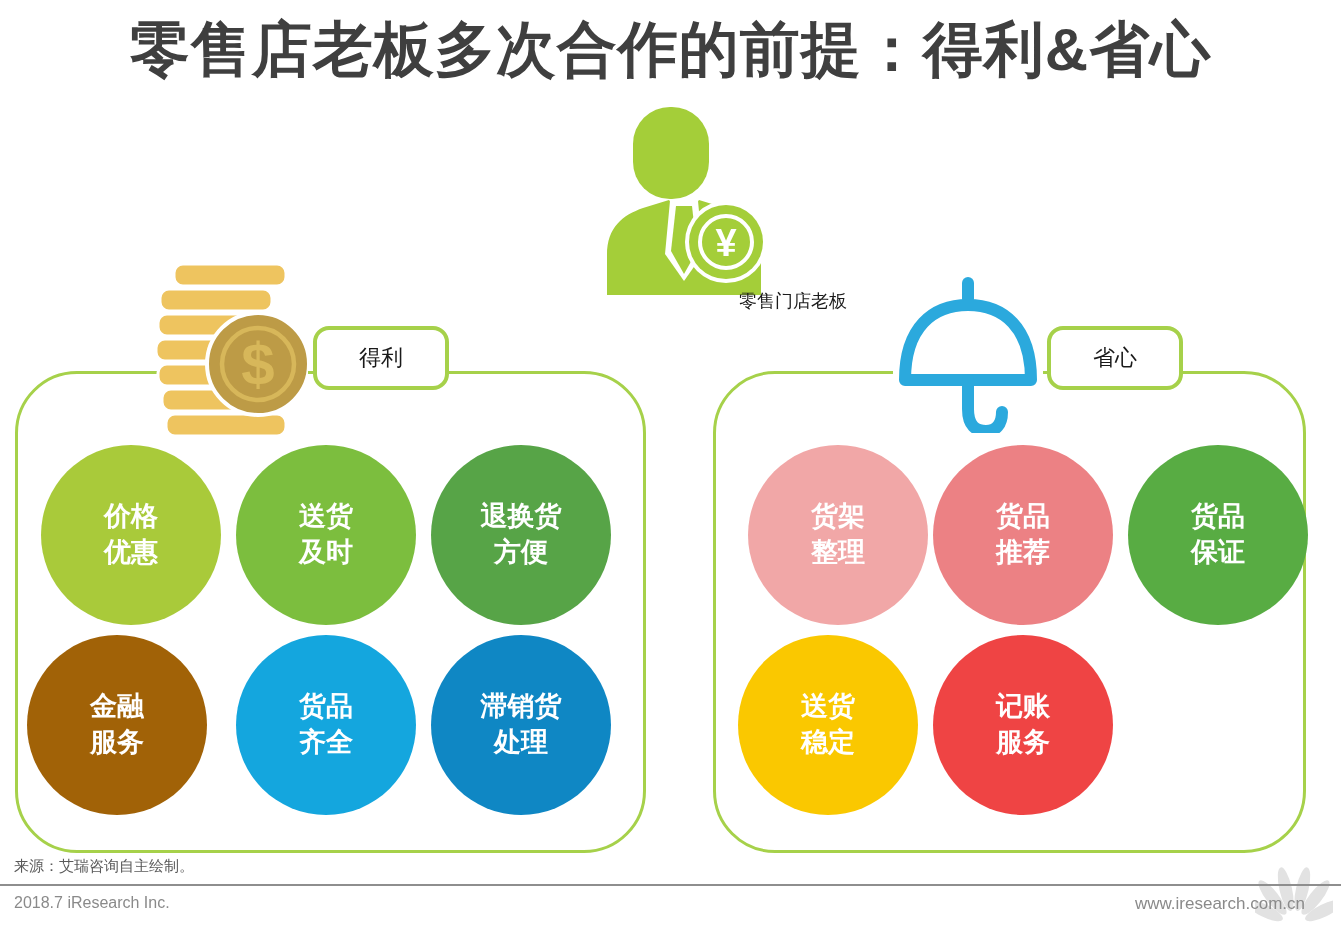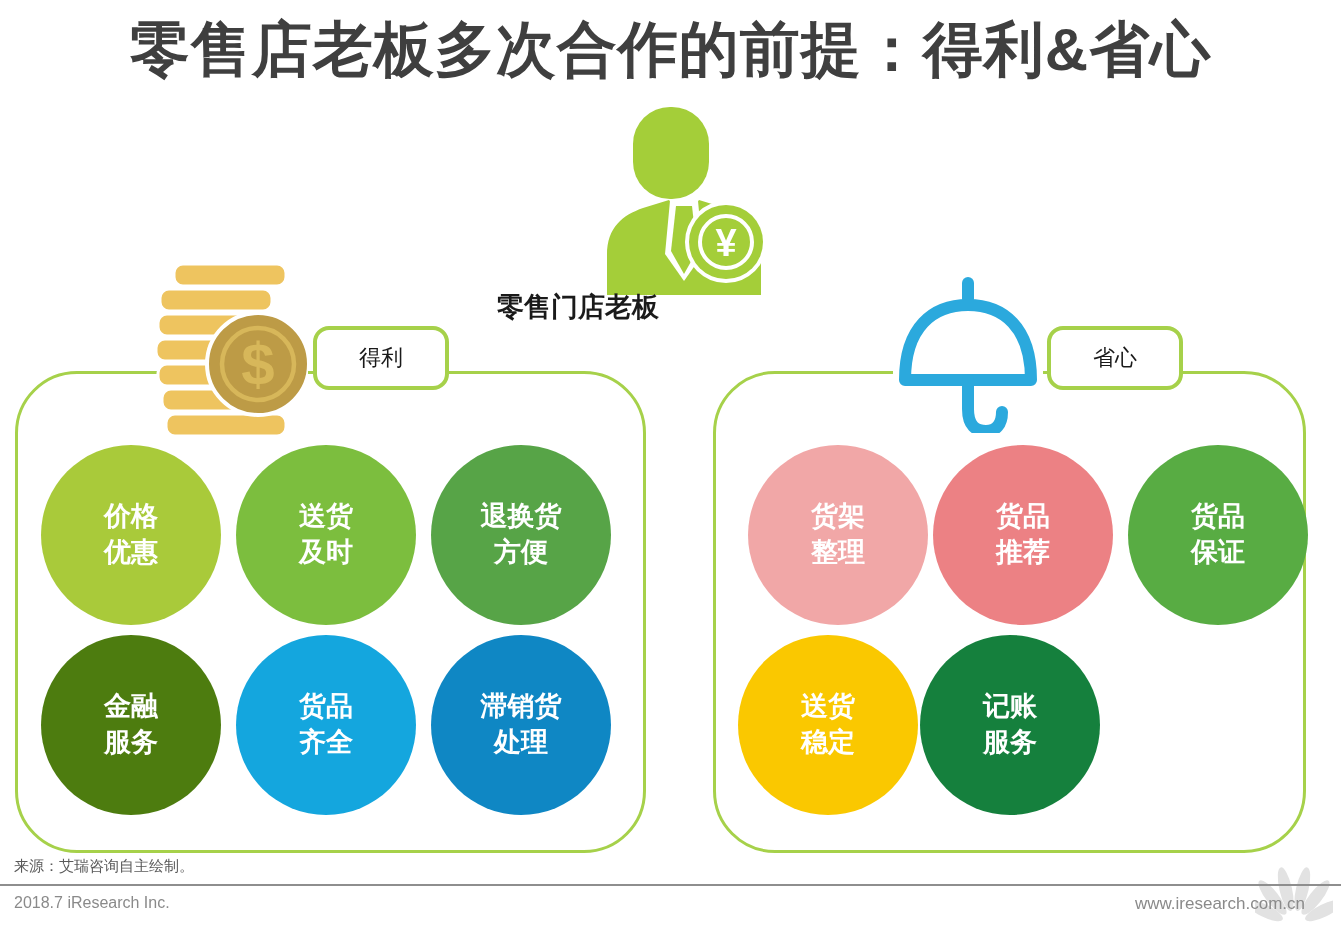--- a/index.html
+++ b/index.html
@@ -6,22 +6,22 @@
   body{
     width:1341px;height:927px;position:relative;background:#fff;overflow:hidden;
     font-family:"Liberation Sans","DejaVu Sans",sans-serif;
   }
   .title{
     position:absolute;left:0;top:10px;width:1341px;text-align:center;
     font-size:60px;font-weight:900;letter-spacing:1px;color:var(--title-gray);margin:0;
   }
   .person-icon{position:absolute;left:597px;top:103px;width:175px;height:192px;z-index:2;}
   .person-label{
-    position:absolute;left:497px;top:289px;width:350px;text-align:left;
-    font-size:27px;font-weight:700;color:var(--text-dark);z-index:2;
+    position:absolute;left:497px;top:289px;width:350px;text-align:right;
+    font-size:18px;font-weight:400;color:var(--text-dark);z-index:2;
   }
   .group{
     position:absolute;top:371px;height:476px;
     border:3px solid var(--border-green);border-radius:62px;background:#fff;z-index:1;
   }
   .group-left{left:15px;width:625px;}
   .group-right{left:713px;width:587px;}
   .circle{
     position:absolute;width:180px;height:180px;border-radius:50%;
     display:flex;flex-direction:column;align-items:center;justify-content:center;
@@ -66,21 +66,21 @@
       <span>优惠</span>
     </div>
   <div class="circle" style="left: 218px; top: 71px; background-color: rgb(124, 190, 62);">
       <span>送货</span>
       <span>及时</span>
     </div>
   <div class="circle" style="left: 413px; top: 71px; background-color: rgb(87, 164, 71);">
       <span>退换货</span>
       <span>方便</span>
     </div>
-  <div class="circle" style="left: 23px; top: 261px; background-color: #4d7c0f;">
+  <div class="circle" style="left: 9px; top: 261px; background-color: #a16207;">
       <span>金融</span>
       <span>服务</span>
     </div>
   <div class="circle" style="left: 218px; top: 261px; background-color: rgb(20, 166, 222);">
       <span>货品</span>
       <span>齐全</span>
     </div>
   <div class="circle" style="left: 413px; top: 261px; background-color: rgb(15, 135, 196);">
       <span>滞销货</span>
       <span>处理</span>
@@ -115,21 +115,21 @@
       <span>推荐</span>
     </div>
   <div class="circle" style="left: 412px; top: 71px; background-color: rgb(88, 172, 67);">
       <span>货品</span>
       <span>保证</span>
     </div>
   <div class="circle" style="left: 22px; top: 261px; background-color: rgb(250, 200, 0);">
       <span>送货</span>
       <span>稳定</span>
     </div>
-  <div class="circle" style="left: 204px; top: 261px; background-color: #15803d;">
+  <div class="circle" style="left: 217px; top: 261px; background-color: #ef4444;">
       <span>记账</span>
       <span>服务</span>
     </div>
 </section>
 <div class="tag tag-right">
     <span>省心</span>
   </div>
 
 <svg class="umbrella-icon" viewBox="0 0 150 156" aria-hidden="true">
   <g fill="none" stroke="#fff" stroke-width="26" stroke-linecap="round" stroke-linejoin="round">

